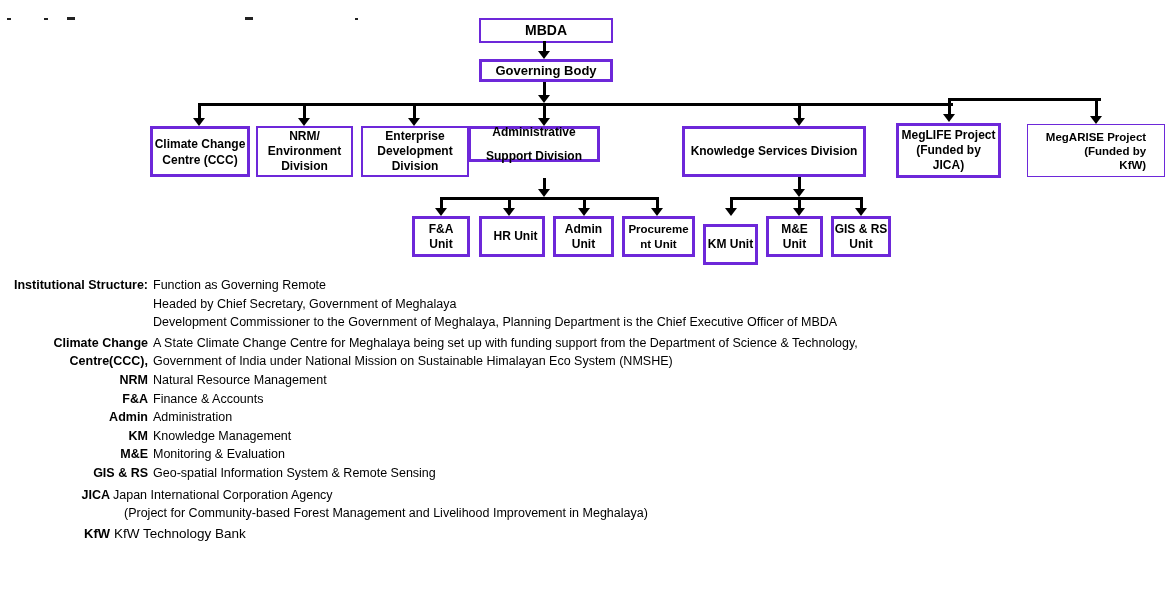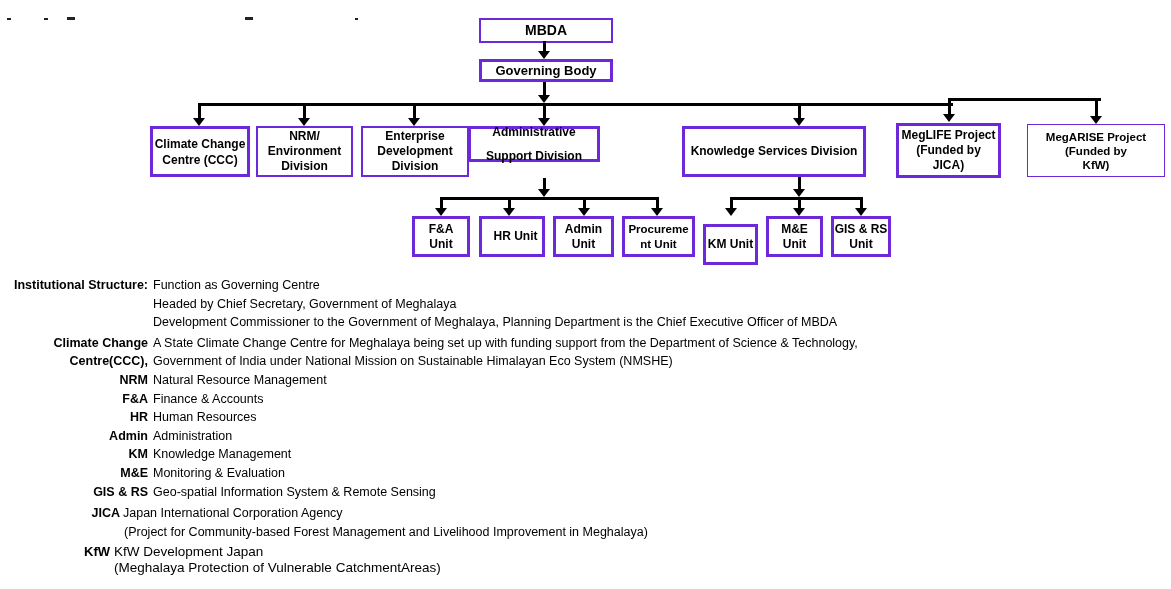--- a/index.html
+++ b/index.html
@@ -24,21 +24,21 @@
     border-left:6px solid transparent;border-right:6px solid transparent;
     border-top:8px solid #000;
   }
   
   .artifact{position:absolute;background:#222;}
   
   .legend{position:absolute;left:0;top:276px;width:1171px;font-size:12.5px;}
   .lrow{display:flex;line-height:18.6px;}
   .llabel{flex:none;width:148px;text-align:right;font-weight:bold;}
   .ltext{margin-left:5px;white-space:nowrap;}
-  .lrow.jica .llabel{width:110px;margin-left:10px;}
+  .lrow.jica .llabel{width:110px;}
   .lrow.jica .ltext{margin-left:3px;}
   .lrow.jica2 .llabel{width:110px;}
   .lrow.jica2 .ltext{margin-left:14px;}
   .lrow.kfw{line-height:16px;margin-top:3px;}
   .lrow.kfw .llabel{width:110px;font-size:13px;}
   .lrow.kfw .ltext{margin-left:4px;font-size:13.5px;}
   .lrow.kfw2{line-height:16px;}
   .lrow.kfw2 .llabel{width:110px;}
   .lrow.kfw2 .ltext{margin-left:4px;font-size:13.5px;}
   .gap2{margin-top:2px;}
@@ -89,21 +89,21 @@
 Division</div>
   <div class="box b2" style="left:361px;top:126px;width:108px;height:51px;">Enterprise
 Development
 Division</div>
   <div class="box b3" style="left:468px;top:126px;width:132px;height:36px;line-height:24px;">Administrative
 Support Division</div>
   <div class="box b3" style="left:682px;top:126px;width:184px;height:51px;">Knowledge Services Division</div>
   <div class="box b3" style="left:896px;top:123px;width:105px;height:55px;">MegLIFE Project
 (Funded by
 JICA)</div>
-  <div class="box b2" style="left:1027px;top:124px;width:138px;height:53px;font-size:11.5px;line-height:14px;border-width:1.5px;">MegARISE Project
+  <div class="box b2" style="left:1027px;top:124px;width:138px;height:53px;font-size:11.5px;line-height:14px;border-width:1.5px;text-align:right;">MegARISE Project
 (Funded by
 KfW)</div>
 
   <div class="vline" style="left:543px;top:178px;width:3px;height:12px;"></div>
   <div class="arr" style="left:538px;top:189px;"></div>
   <div class="hline" style="left:440px;top:197px;width:219px;height:3px;"></div>
   <div class="vline" style="left:440px;top:200px;width:3px;height:8px;"></div>
   <div class="arr" style="left:435px;top:208px;"></div>
   <div class="vline" style="left:508px;top:200px;width:3px;height:8px;"></div>
   <div class="arr" style="left:503px;top:208px;"></div>
@@ -131,21 +131,21 @@
 nt Unit</div>
   <div class="box b3" style="left:703px;top:224px;width:55px;height:41px;">KM Unit</div>
   <div class="box b3" style="left:766px;top:216px;width:57px;height:41px;">M&amp;E
 Unit</div>
   <div class="box b3" style="left:831px;top:216px;width:60px;height:41px;">GIS &amp; RS
 Unit</div>
 
   <div class="legend">
     <div class="lrow">
       <span class="llabel">Institutional Structure:</span>
-      <span class="ltext">Function as Governing Centre</span>
+      <span class="ltext">Function as Governing Remote</span>
     </div>
     <div class="lrow">
       <span class="llabel"></span>
       <span class="ltext">Headed by Chief Secretary, Government of Meghalaya</span>
     </div>
     <div class="lrow">
       <span class="llabel"></span>
       <span class="ltext">Development Commissioner to the Government of Meghalaya, Planning Department is the Chief Executive Officer of MBDA</span>
     </div>
     <div class="lrow gap2">
@@ -158,24 +158,20 @@
     </div>
     <div class="lrow">
       <span class="llabel">NRM</span>
       <span class="ltext">Natural Resource Management</span>
     </div>
     <div class="lrow">
       <span class="llabel">F&amp;A</span>
       <span class="ltext">Finance &amp; Accounts</span>
     </div>
     <div class="lrow">
-      <span class="llabel">HR</span>
-      <span class="ltext">Human Resources</span>
-    </div>
-    <div class="lrow">
       <span class="llabel">Admin</span>
       <span class="ltext">Administration</span>
     </div>
     <div class="lrow">
       <span class="llabel">KM</span>
       <span class="ltext">Knowledge Management</span>
     </div>
     <div class="lrow">
       <span class="llabel">M&amp;E</span>
       <span class="ltext">Monitoring &amp; Evaluation</span>
@@ -187,21 +183,20 @@
     <div class="lrow jica gap3">
       <span class="llabel">JICA</span>
       <span class="ltext">Japan International Corporation Agency</span>
     </div>
     <div class="lrow jica2">
       <span class="llabel"></span>
       <span class="ltext">(Project for Community-based Forest Management and Livelihood Improvement in Meghalaya)</span>
     </div>
     <div class="lrow kfw">
       <span class="llabel">KfW</span>
-      <span class="ltext">KfW Development Japan</span>
+      <span class="ltext">KfW Technology Bank</span>
     </div>
     <div class="lrow kfw2">
       <span class="llabel"></span>
-      <span class="ltext">(Meghalaya Protection of Vulnerable CatchmentAreas)</span>
     </div>
   </div>
 
 </div>
 
 </body></html>

